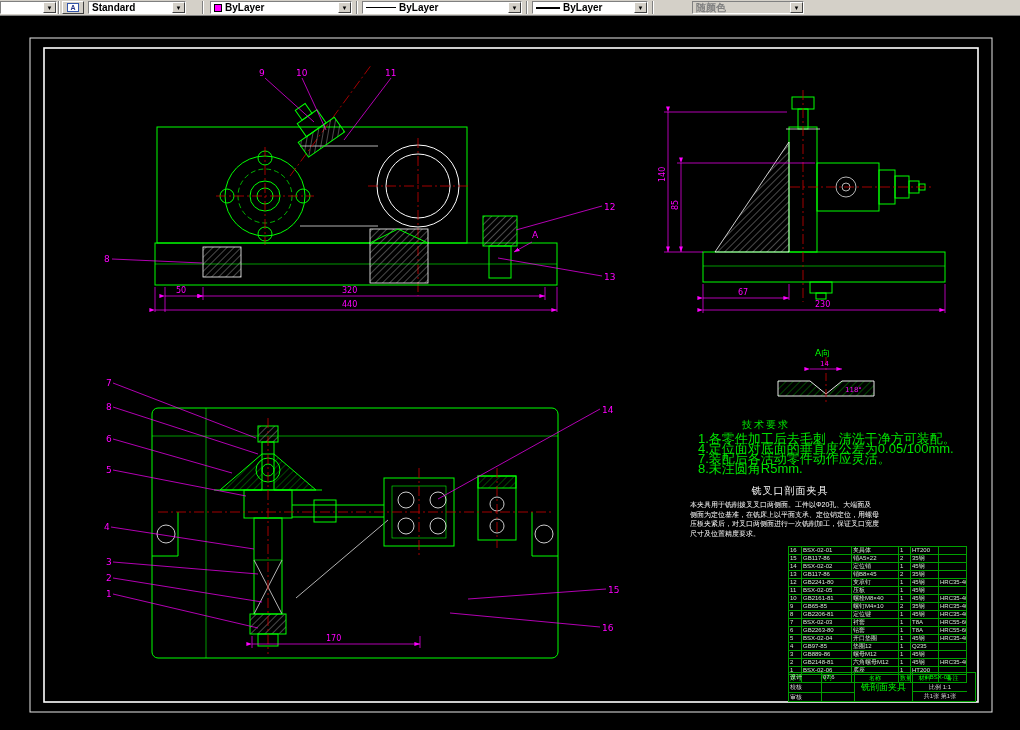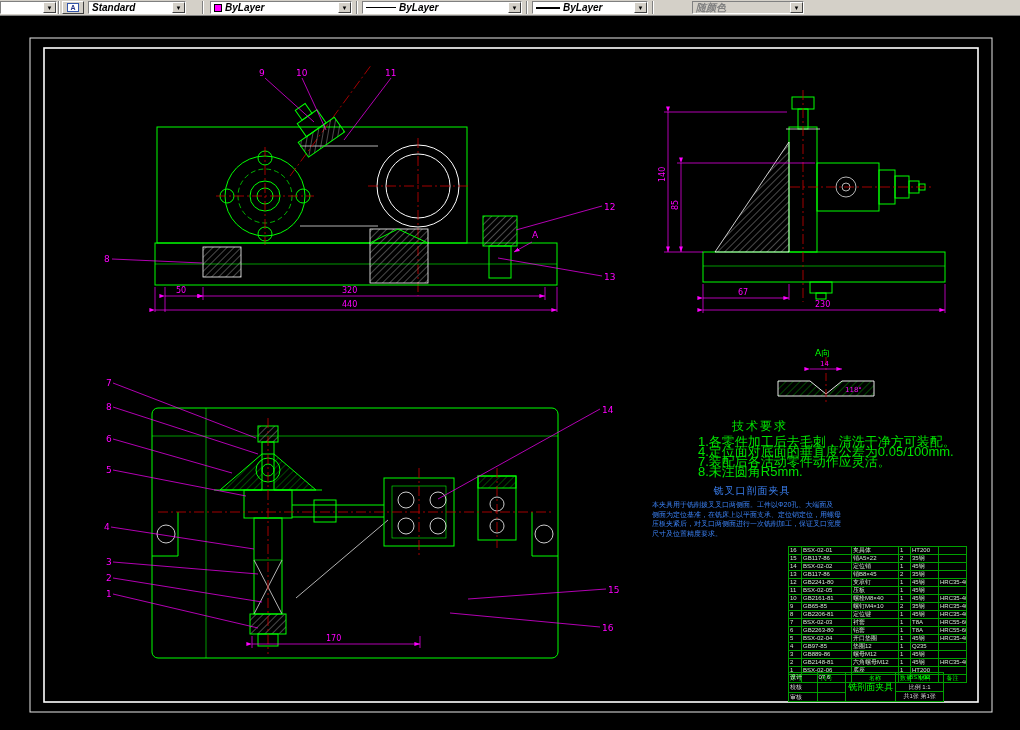--- a/index.html
+++ b/index.html
@@ -5,21 +5,21 @@
   * { margin:0; padding:0; box-sizing:border-box; }
   html,body { width:1020px; height:730px; background:#000; overflow:hidden;
               font-family:"Liberation Sans", sans-serif; }
 
   
   .toolbar { position:absolute; top:0; left:0; width:1020px; height:16px;
              background:#d4d0c8; border-bottom:1px solid #808080; z-index:10; }
   .combo { position:absolute; top:1px; height:13px; display:flex; align-items:stretch;
            background:#fff; border:1px solid; border-color:#808080 #fff #fff #808080; }
   .cfield { flex:1; display:flex; align-items:center; gap:3px; padding:0 3px;
-            font-size:10px; font-weight:bold; color:#000; white-space:nowrap; overflow:hidden;font-style:italic; }
+            font-size:10px; font-weight:bold; color:#000; white-space:nowrap; overflow:hidden; }
   .carrow { width:13px; background:#d4d0c8; border:1px solid; border-color:#fff #404040 #404040 #fff;
             font-size:6px; display:flex; align-items:center; justify-content:center; color:#000; }
   .combo.disabled { background:#d4d0c8;margin-left:36px; }
   .combo.disabled .cfield { color:#808080; }
   .swatch { width:8px; height:8px; background:#ff00ff; border:1px solid #000; display:inline-block; }
   .lt-line { width:30px; border-top:1px solid #000; display:inline-block; }
   .lw-line { width:24px; border-top:2px solid #000; display:inline-block; }
   .sep { position:absolute; top:1px; height:13px; width:2px;
          border-left:1px solid #808080; border-right:1px solid #fff; }
   .iconbtn { position:absolute; top:1px; left:62px; width:22px; height:13px;
@@ -29,36 +29,36 @@
           font-size:7px; line-height:8px; text-align:center; color:#223388; font-weight:bold; }
 
   
   .canvas { position:absolute; top:16px; left:0; width:1020px; height:714px;
             background:#000; cursor:crosshair; }
   svg { position:absolute; top:-16px; left:0; }
   svg text { font-family:"DejaVu Sans", sans-serif; }
 
   
   .techreq { position:absolute; left:698px; top:402px; width:190px; color:#00e400; }
-  .tr-title { font-size:12px; margin-left:34px; margin-bottom:2px; letter-spacing:2px; }
+  .tr-title { font-size:10px; margin-left:44px; margin-bottom:2px; letter-spacing:2px; }
   .tr-line  { font-size:13px; line-height:10px; white-space:nowrap; }
 
-  .descblk { position:absolute; left:652px; top:468px; width:200px; color:#3b82f6; }
+  .descblk { position:absolute; left:690px; top:468px; width:200px; color:#ffffff; }
   .d-title { font-size:10px; text-align:center; margin-bottom:2px; letter-spacing:1px; }
   .d-line  { font-size:7px; line-height:9.5px; white-space:nowrap; }
 
   
   .bom { position:absolute; left:788px; top:530px; width:178px; border-collapse:collapse;
          table-layout:fixed; color:#cfe9cf; }
   .bom td { border:1px solid #00a000; height:7px; font-size:6px; line-height:7px;
             padding:0 1px; white-space:nowrap; overflow:hidden; }
   .bom tr[data-name="bom-header-row"] td { color:#00ff00; text-align:center; height:8px; }
 
   
-  .tblock { position:absolute; left:788px; top:656px; width:156px; height:30px;
+  .tblock { position:absolute; left:788px; top:656px; width:188px; height:30px;
             display:flex; border:1px solid #00a000; color:#d8d8d8; }
   .tb-left { width:66px; display:flex; flex-direction:column; }
   .tb-row { flex:1; display:flex; border-bottom:1px solid #00a000; }
   .tb-row:last-child { border-bottom:none; }
   .tb-c { flex:1; border-right:1px solid #00a000; font-size:6px; line-height:9px;
           padding:0 1px; white-space:nowrap; overflow:hidden; }
   .tb-mid { width:58px; border-right:1px solid #00a000; display:flex; align-items:center;
             justify-content:center; color:#00ff00; font-size:9px; white-space:nowrap; overflow:hidden; }
   .tb-right { width:54px; display:flex; flex-direction:column; }
   .tb-rrow { flex:1; border-bottom:1px solid #00a000; font-size:6px; line-height:9px;

